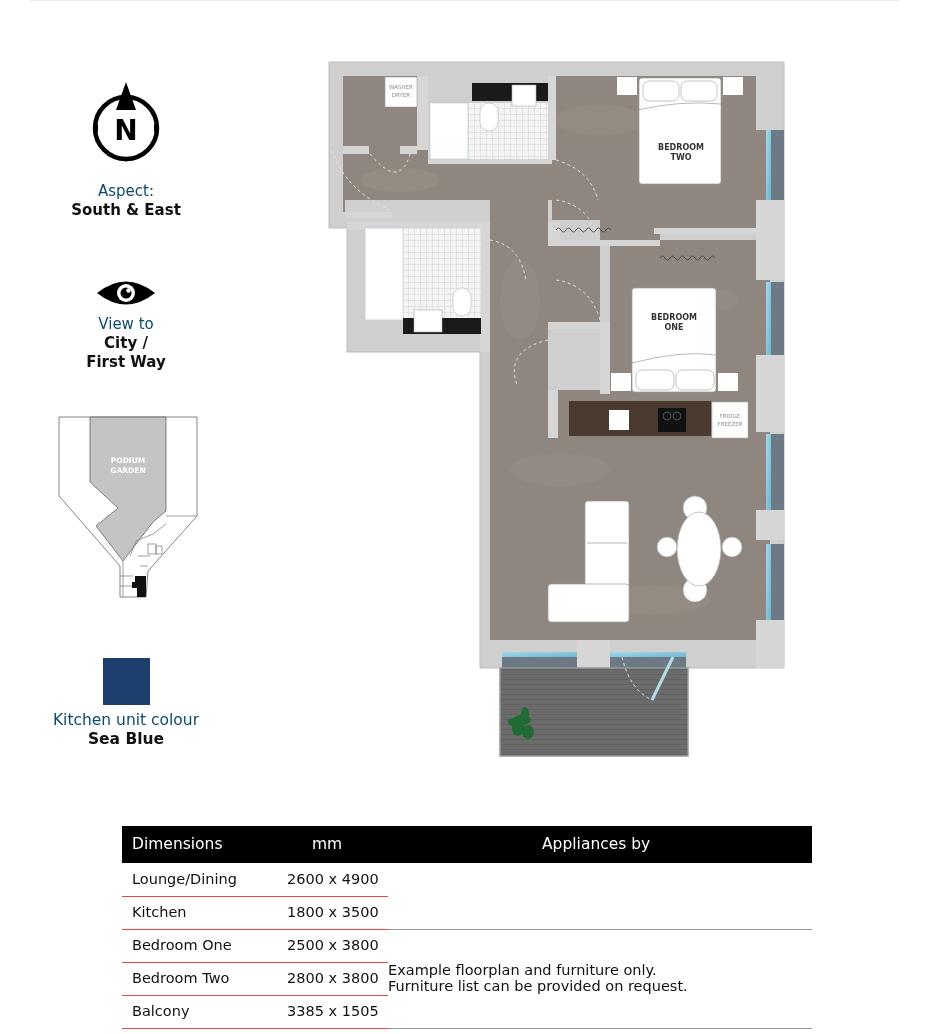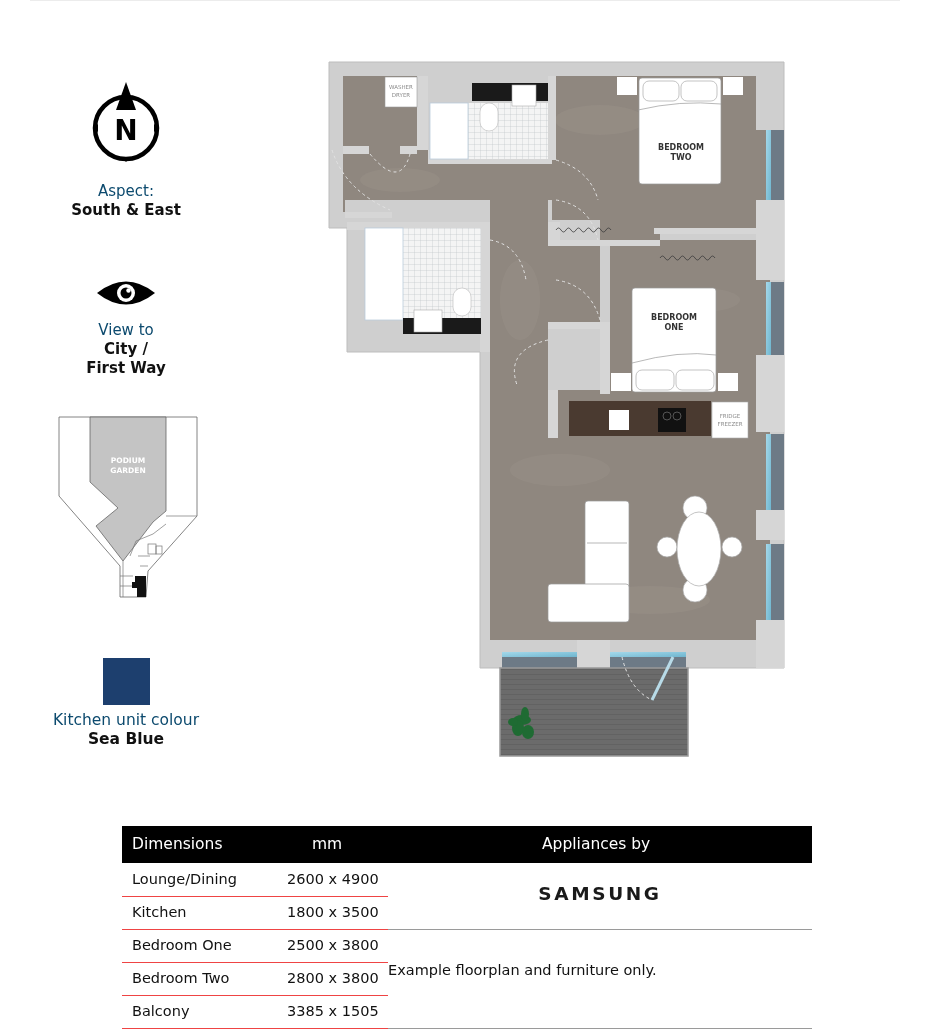--- a/index.html
+++ b/index.html
@@ -10,21 +10,21 @@
   .side { position:absolute; left:40px; width:172px; text-align:center; }
   .side .lbl { font-size:15px; line-height:19px; color:#0c4a6e; }
   .side .val { font-size:15px; line-height:19px; font-weight:bold; color:#111; }
 
   #compass { top:82px; }
   #compass svg { display:block; margin:0 auto; }
   #compass .lbl { margin-top:18px; }
 
   #view { top:278px; }
   #view svg { display:block; margin:0 auto; }
-  #view .lbl { margin-top:13px; }
+  #view .lbl { margin-top:7px; }
 
   #keyplan { position:absolute; left:58px; top:416px; width:140px; height:182px; }
 
   #kitchen-colour { top:658px; }
   .swatch { width:47px; height:47px; margin:0 auto; }
   #kitchen-colour .lbl { margin-top:6px; font-size:15.5px; }
   #kitchen-colour .val { font-size:15.5px; }
 
   #floorplan { position:absolute; left:320px; top:50px; width:480px; height:720px; }
 
@@ -285,19 +285,19 @@
   </div>
   <div class="trow" style="top:137px">
     <span class="room">Bedroom Two</span>
     <span class="size">2800 x 3800</span>
   </div>
   <div class="trow" style="top:170px">
     <span class="room">Balcony</span>
     <span class="size">3385 x 1505</span>
   </div>
 
-  <div class="samsung">SAMSUNG</div>
   <div class="appl-line" style="top:103px"></div>
   <div class="note">
     <div>Example floorplan and furniture only.</div>
+    <div>Furniture list can be provided on request.</div>
   </div>
   <div class="appl-line" style="top:202px"></div>
 </div>
 
 </body></html>

